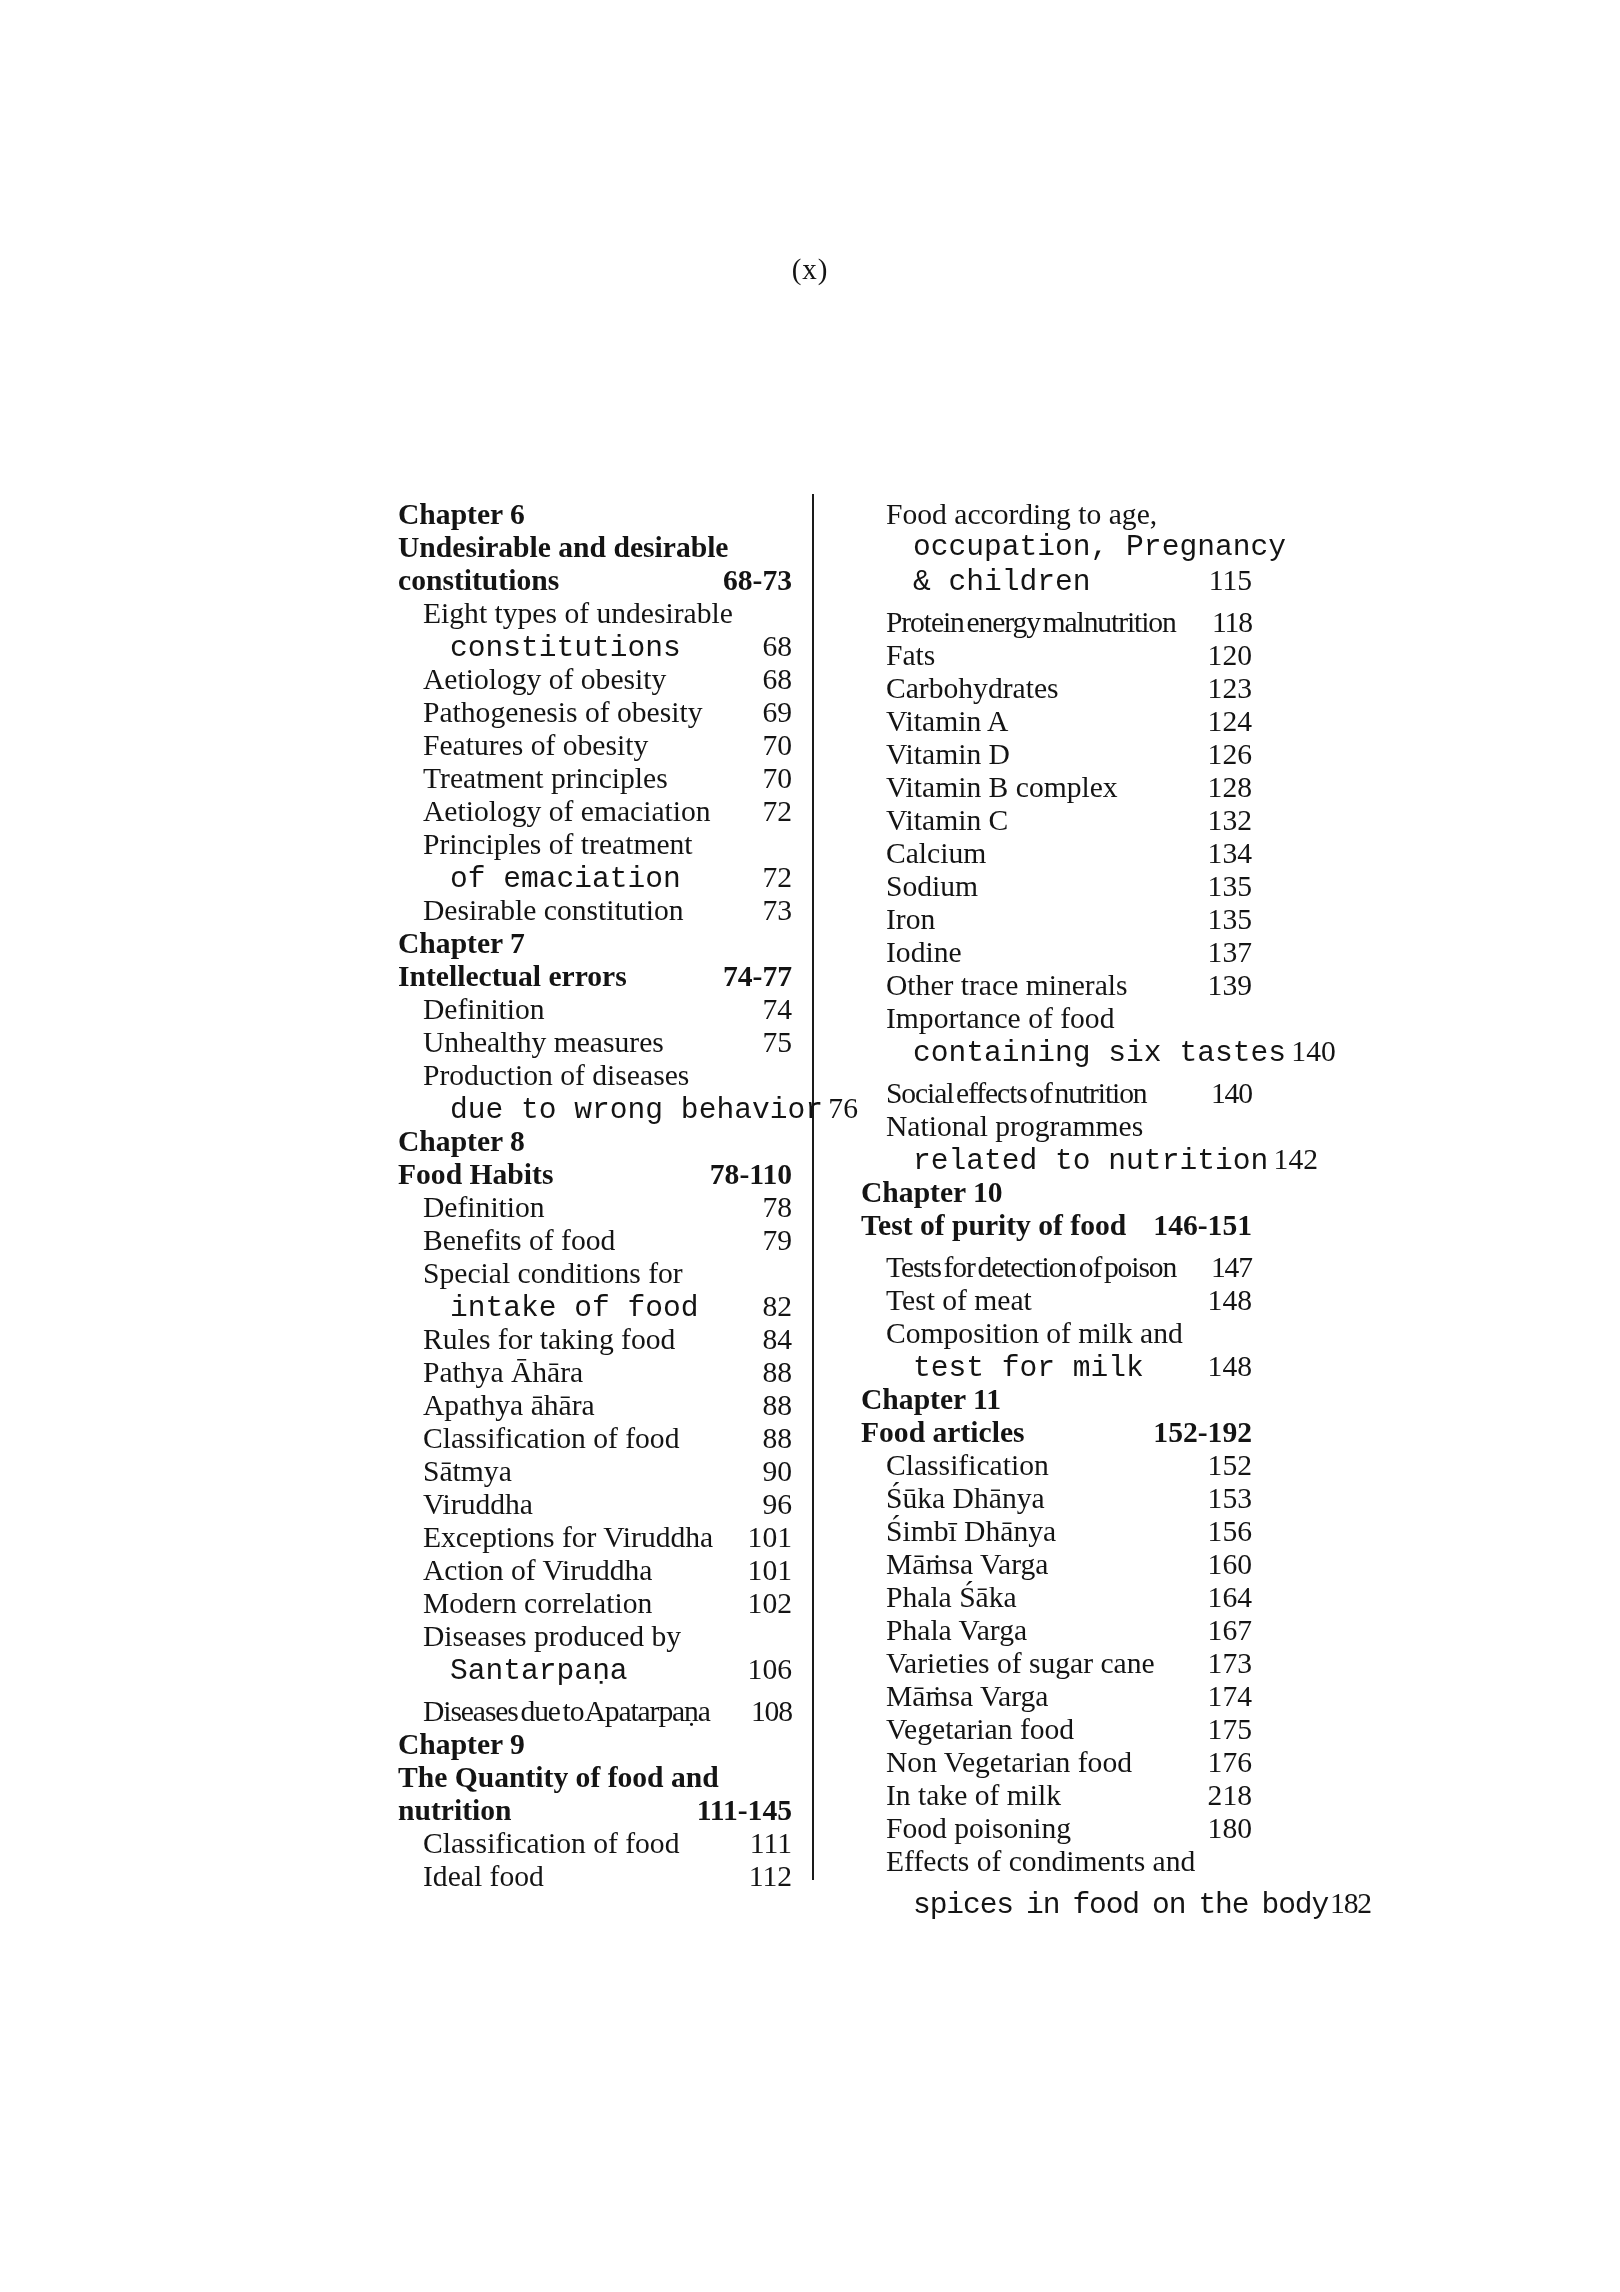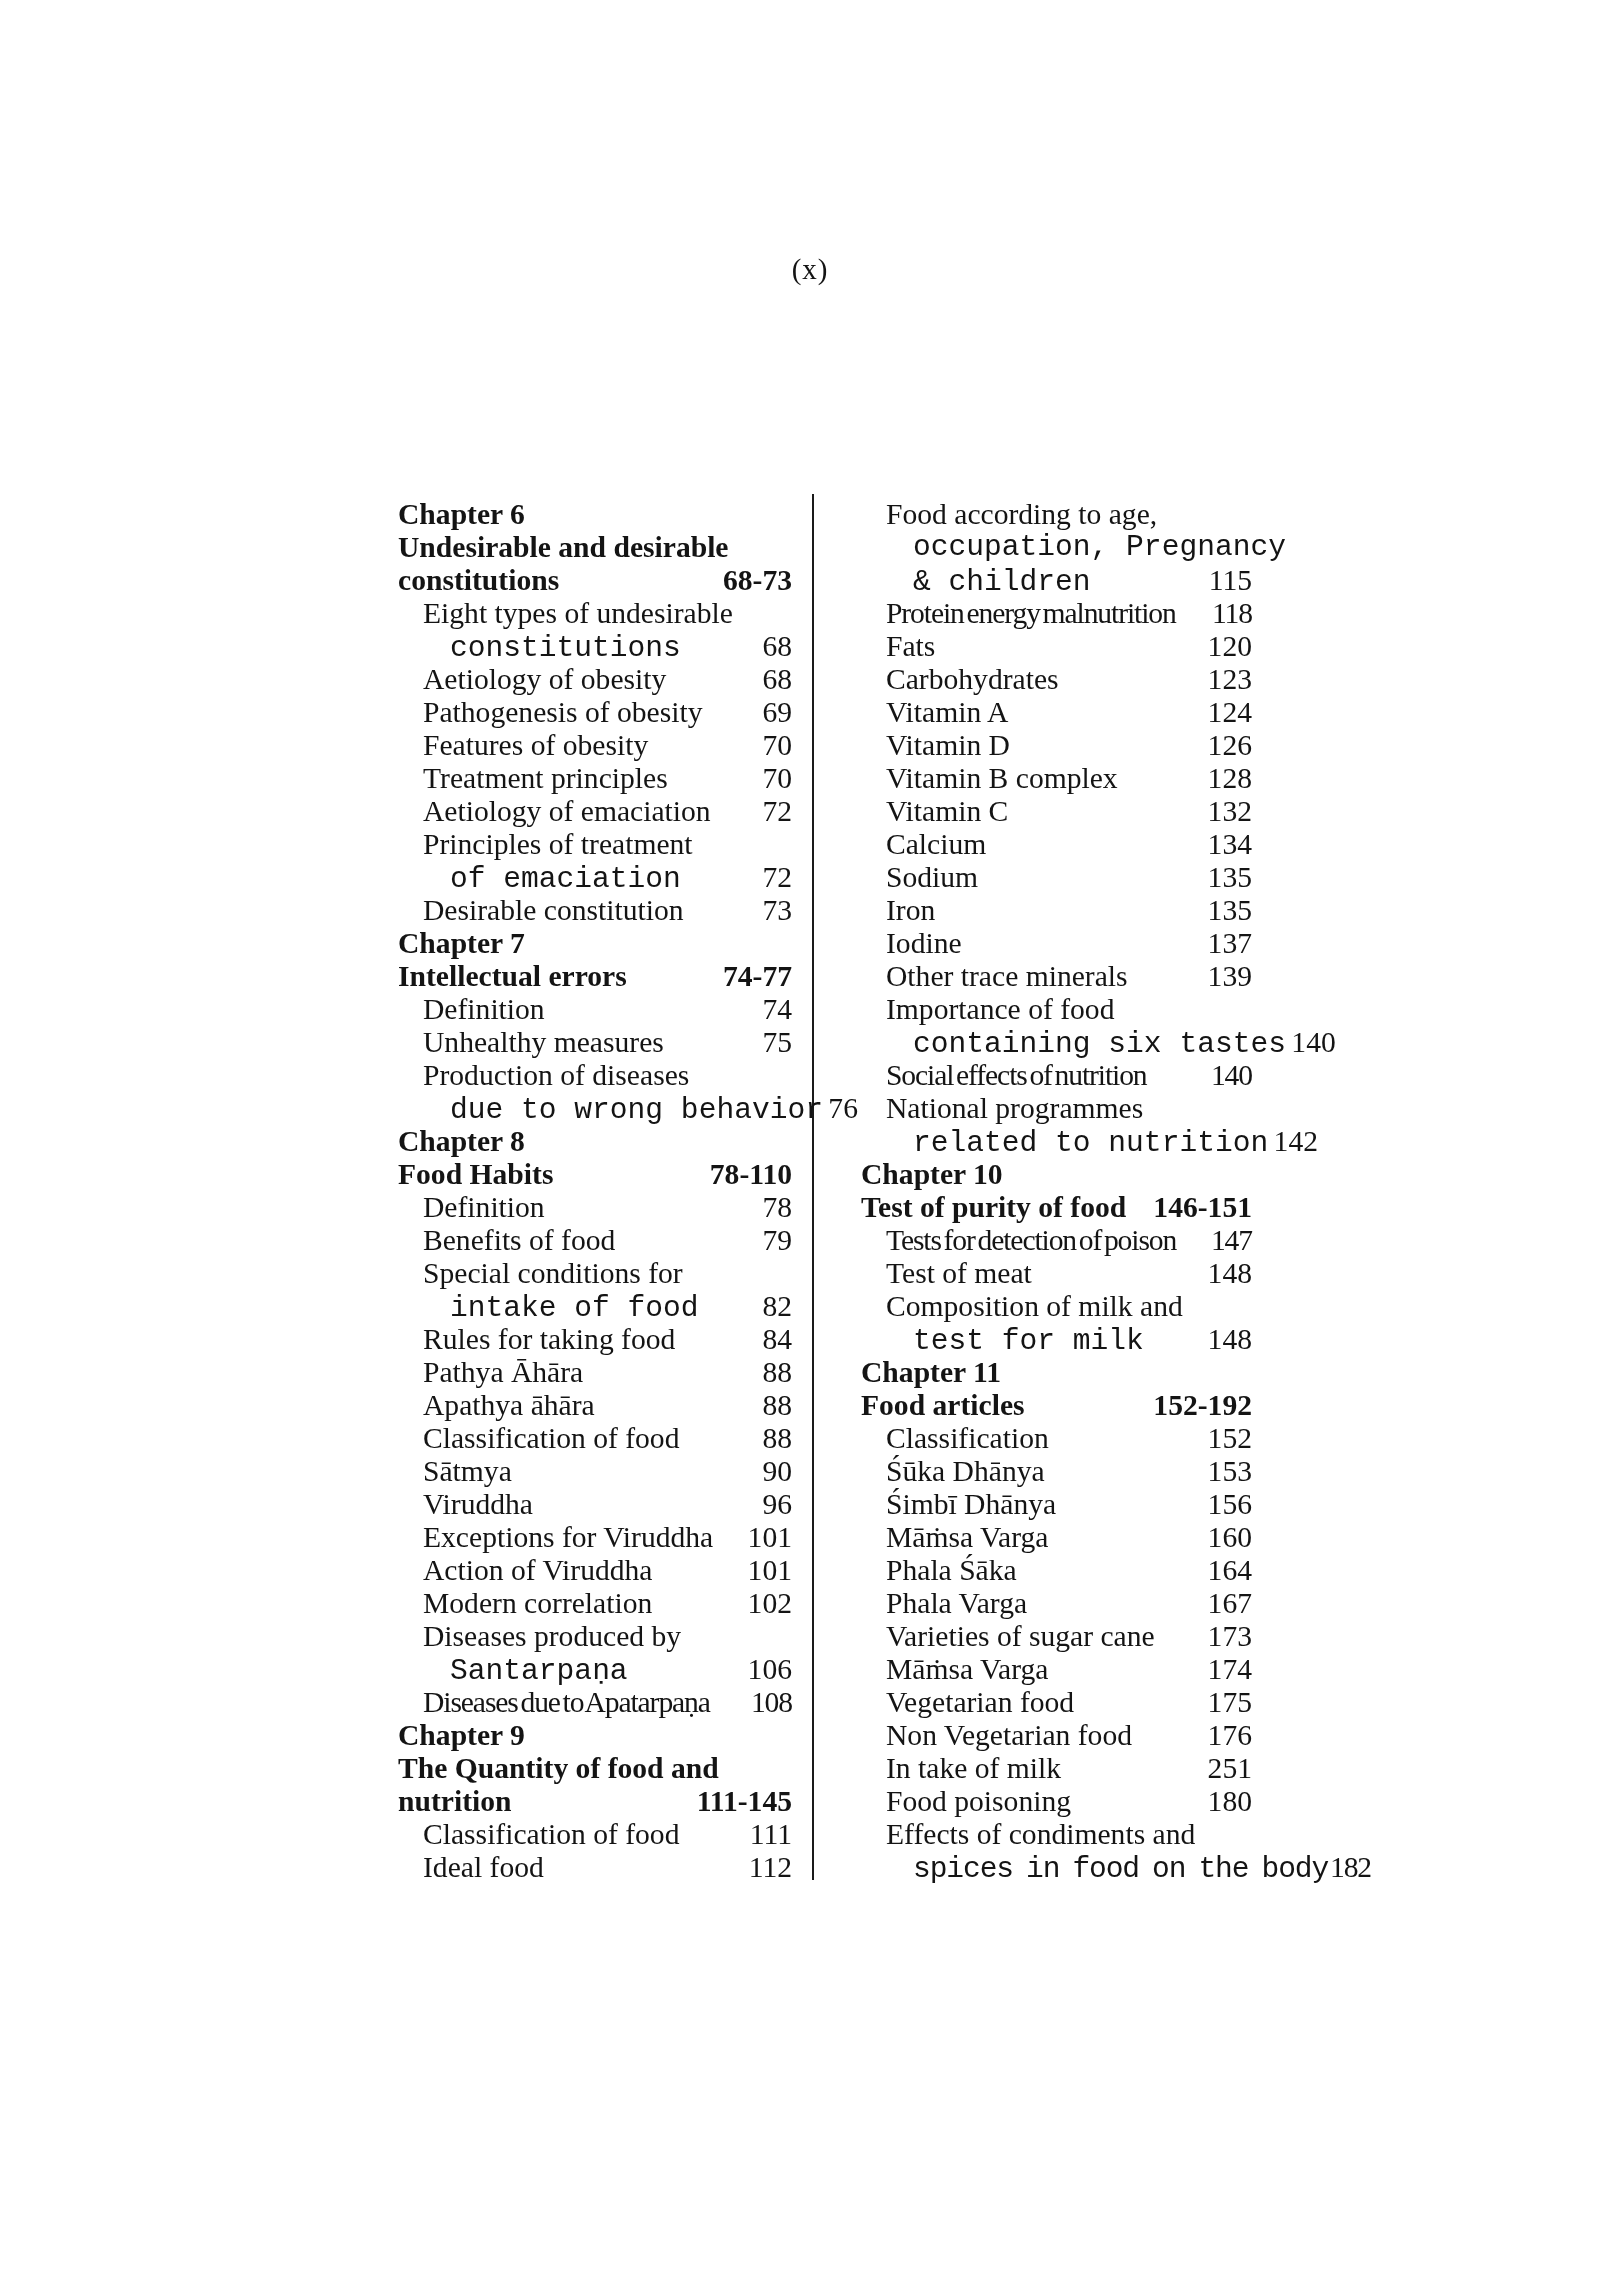--- a/index.html
+++ b/index.html
@@ -27,21 +27,21 @@
   .col-right{left:467px;width:391px;}
   .row{
     display:flex;justify-content:space-between;align-items:baseline;
     height:33px;line-height:33px;font-size:29.6px;white-space:nowrap;
   }
   .row .t{flex:0 1 auto;}
   .row .n{flex:0 0 auto;padding-left:5.4px;}
   .indent1 .t{padding-left:25px;}
   .indent2 .t{padding-left:52px;font-family:Liberation Mono, monospace;}
   .bold{font-weight:bold;}
-  .tight{letter-spacing:-1.1px;}
+  .tight{letter-spacing:-1.1px;margin-top:9px;}
   .tight .t{word-spacing:-3.6px;}
   .tight .n{padding-left:1.8px;}
 </style>
 </head>
 <body>
 
 <div class="page">
   <div class="folio">(x)</div>
   <div class="toc">
     <div class="divider"></div>
@@ -345,21 +345,21 @@
         <div class="row indent1">
           <span class="t">Vegetarian food</span>
           <span class="n">175</span>
         </div>
         <div class="row indent1">
           <span class="t">Non Vegetarian food</span>
           <span class="n">176</span>
         </div>
         <div class="row indent1">
           <span class="t">In take of milk</span>
-          <span class="n">251</span>
+          <span class="n">218</span>
         </div>
         <div class="row indent1">
           <span class="t">Food poisoning</span>
           <span class="n">180</span>
         </div>
         <div class="row indent1">
           <span class="t">Effects of condiments and</span>
         </div>
         <div class="row indent2 tight">
           <span class="t">spices in food on the body</span>

